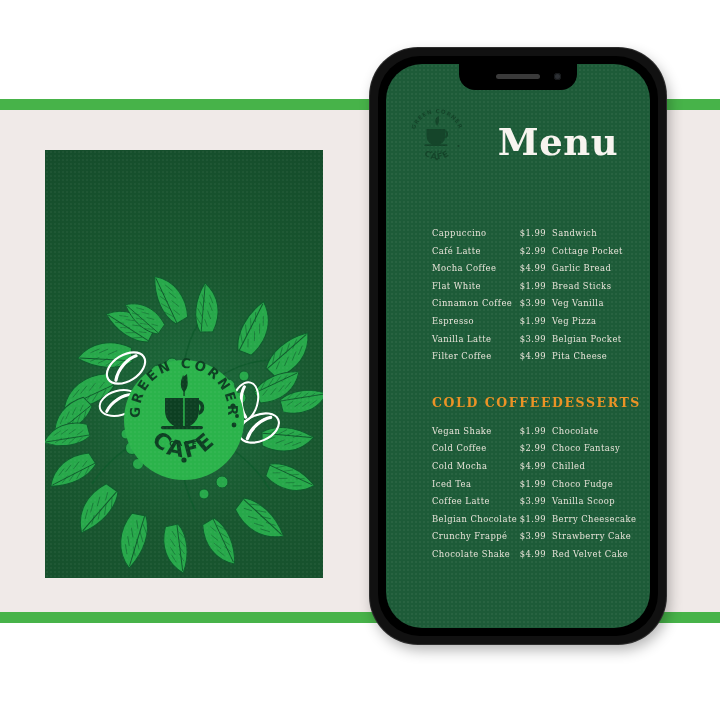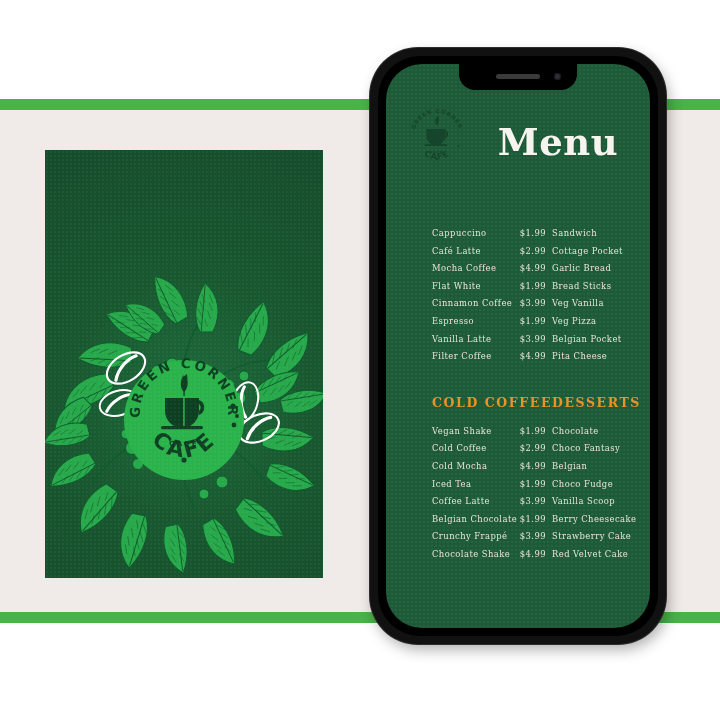--- a/index.html
+++ b/index.html
@@ -416,21 +416,21 @@
                 </div>
               </div>
               <div class="col-right">
                 <div class="item-line">
                   <span class="item-name">Chocolate</span>
                 </div>
                 <div class="item-line">
                   <span class="item-name">Choco Fantasy</span>
                 </div>
                 <div class="item-line">
-                  <span class="item-name">Belgian</span>
+                  <span class="item-name">Chilled</span>
                 </div>
                 <div class="item-line">
                   <span class="item-name">Choco Fudge</span>
                 </div>
                 <div class="item-line">
                   <span class="item-name">Vanilla Scoop</span>
                 </div>
                 <div class="item-line">
                   <span class="item-name">Berry Cheesecake</span>
                 </div>

